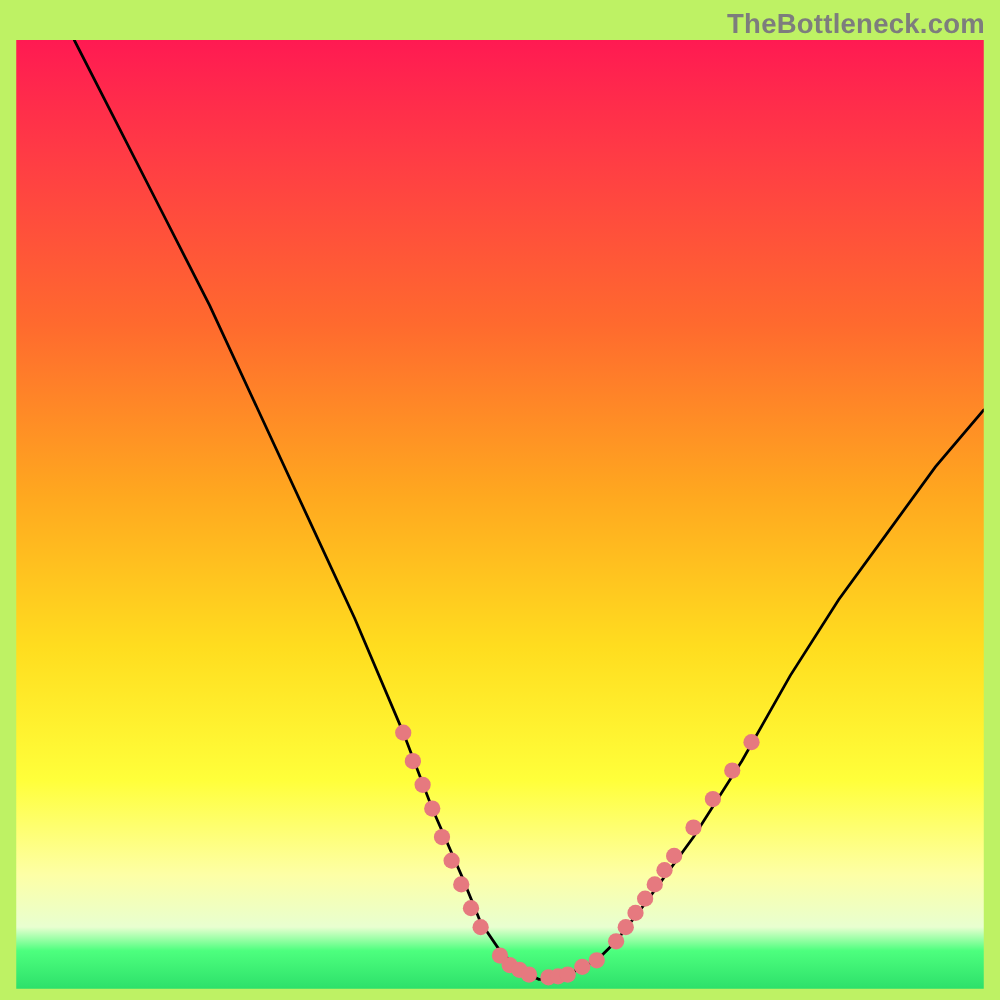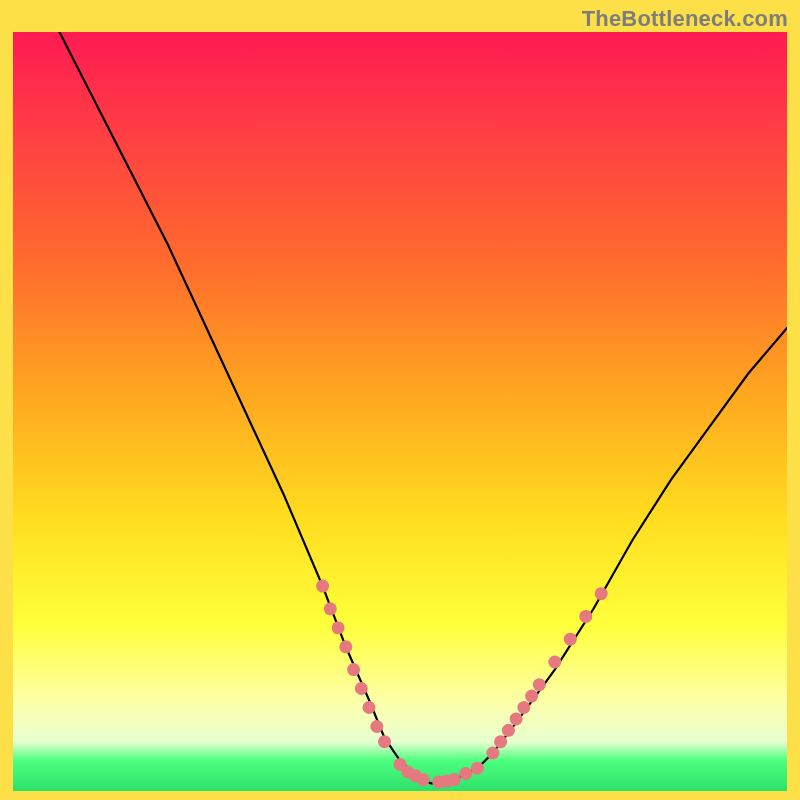--- a/index.html
+++ b/index.html
@@ -10,21 +10,21 @@
     background: #000;
     overflow: hidden;
     font-family: Arial, Helvetica, sans-serif;
   }
   .frame {
     position: absolute;
     top: 0;
     left: 0;
     width: 800px;
     height: 800px;
-    background: #fde047;
+    background: #bef264;
   }
   .plot {
     position: absolute;
     top: 32px;
     left: 13px;
     width: 774px;
     height: 759px;
     
     background: linear-gradient(
       to bottom,

